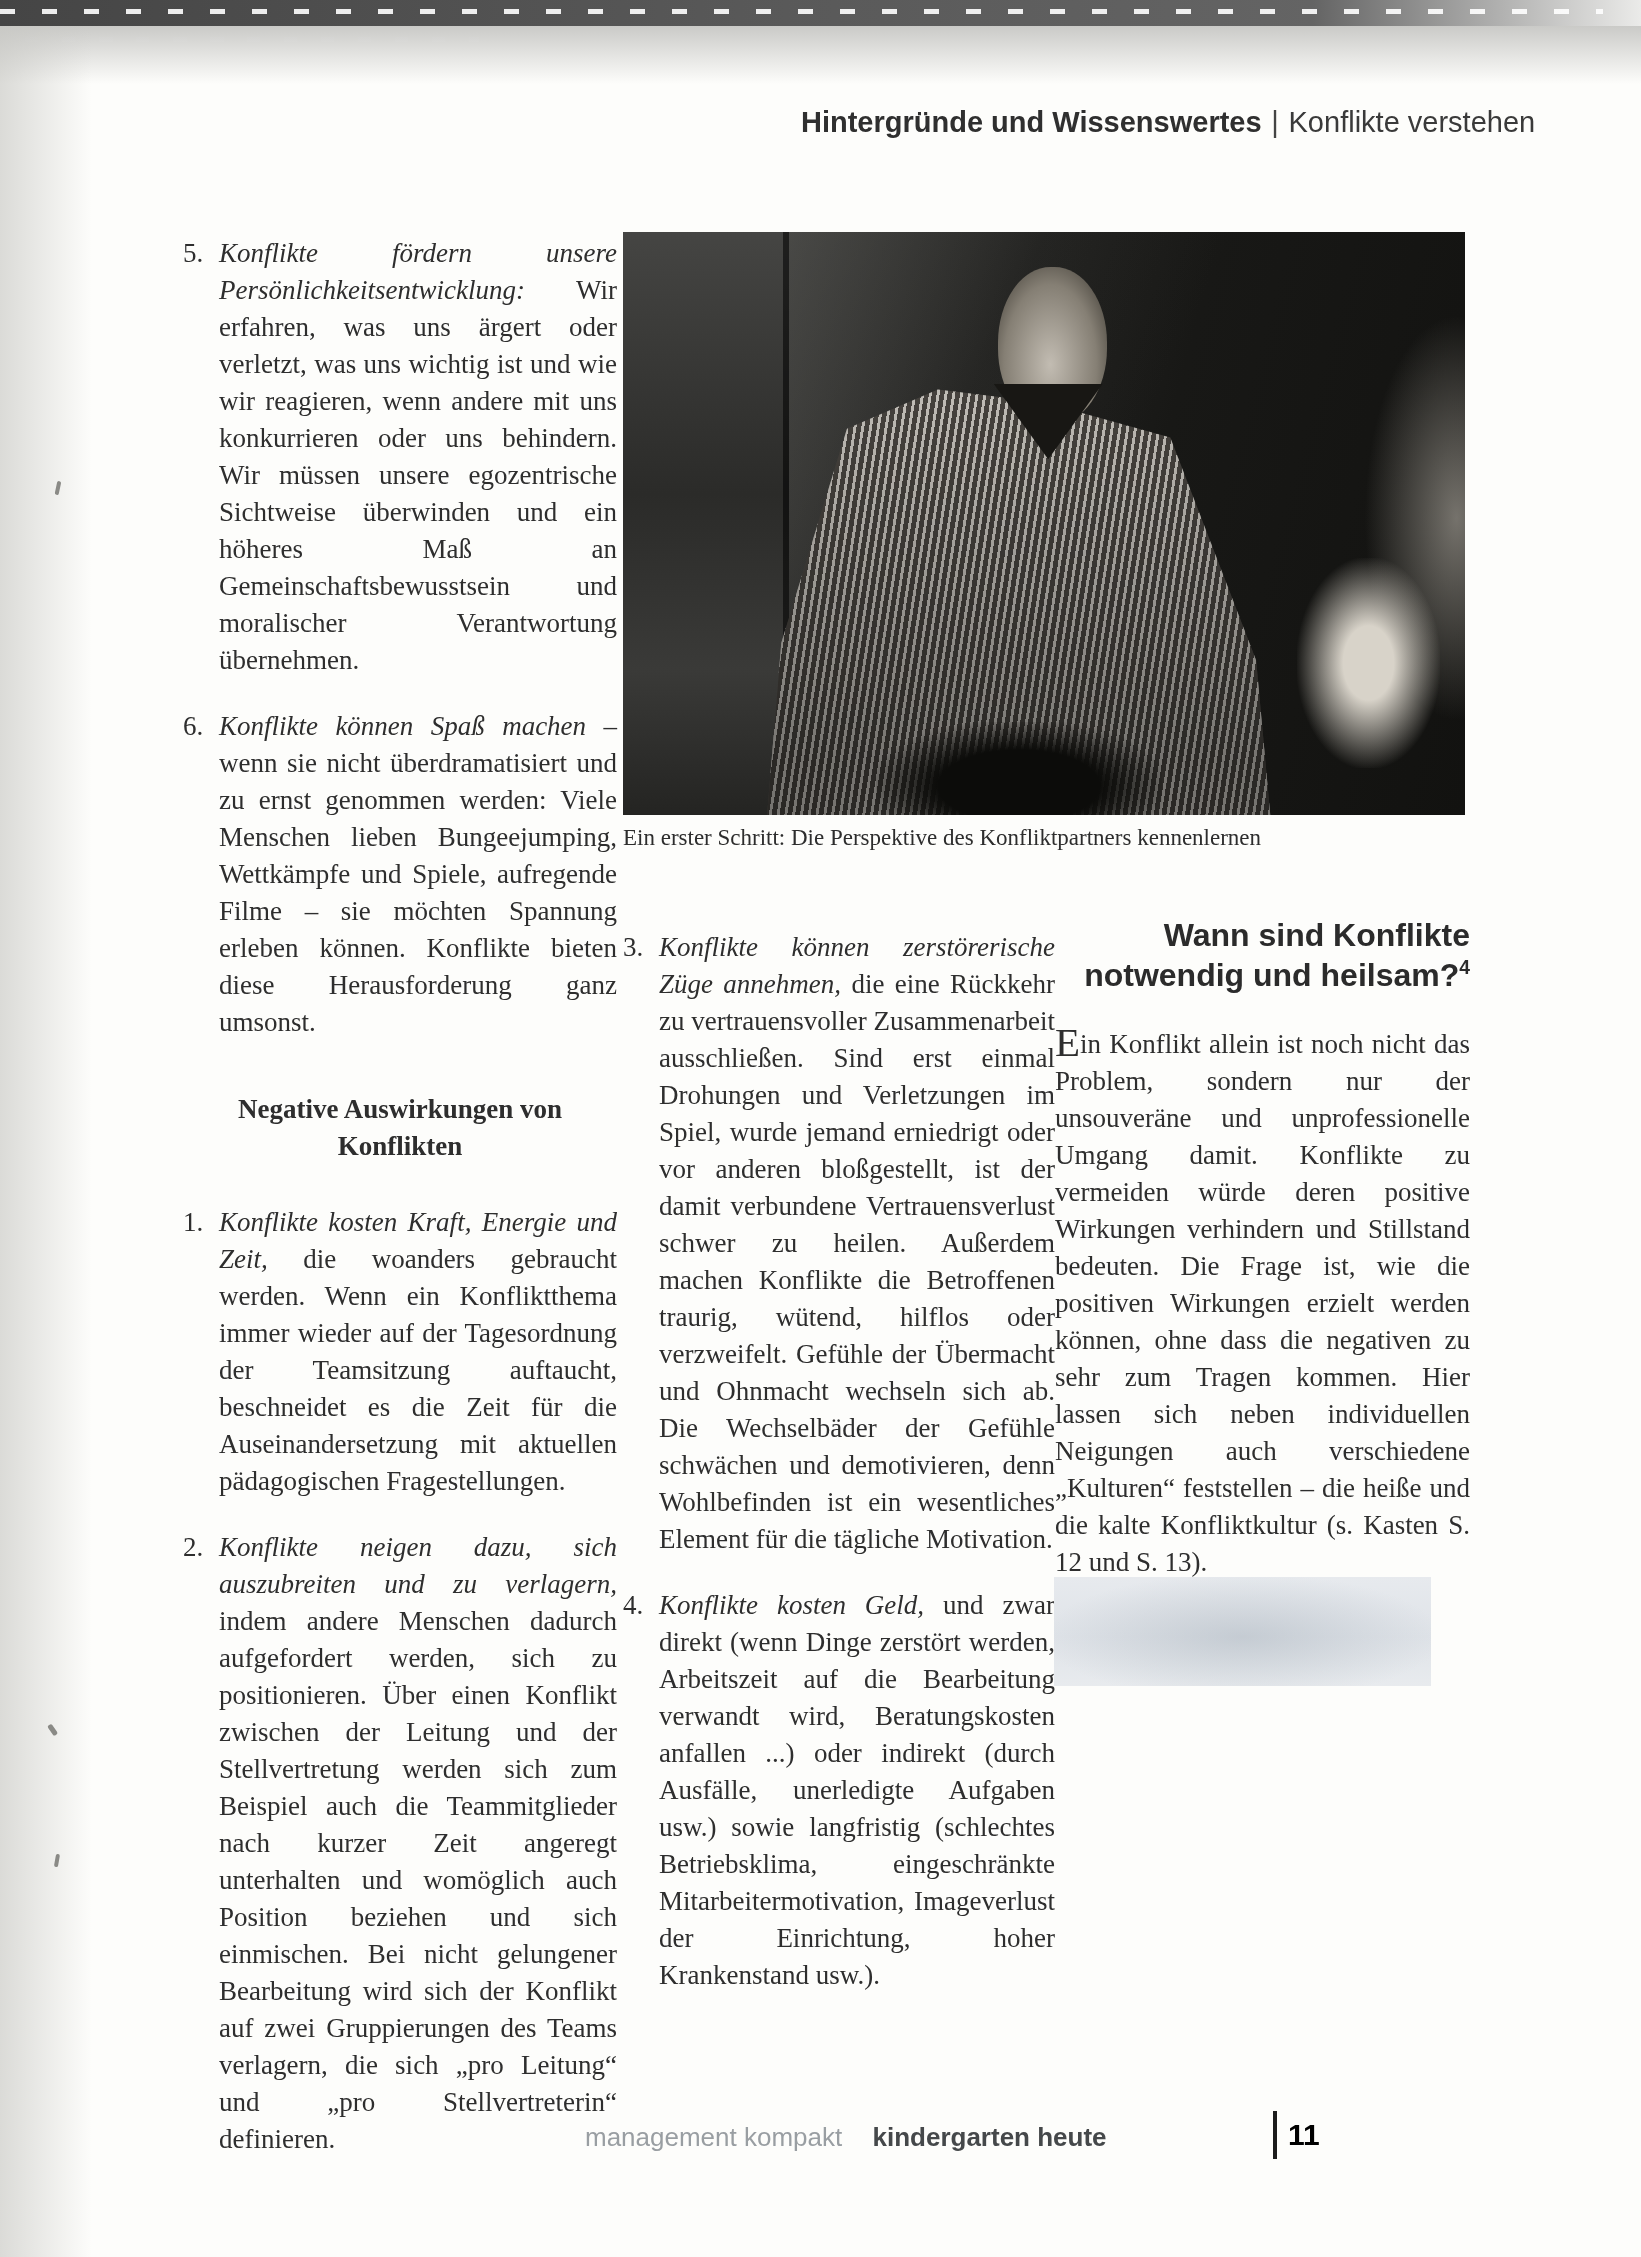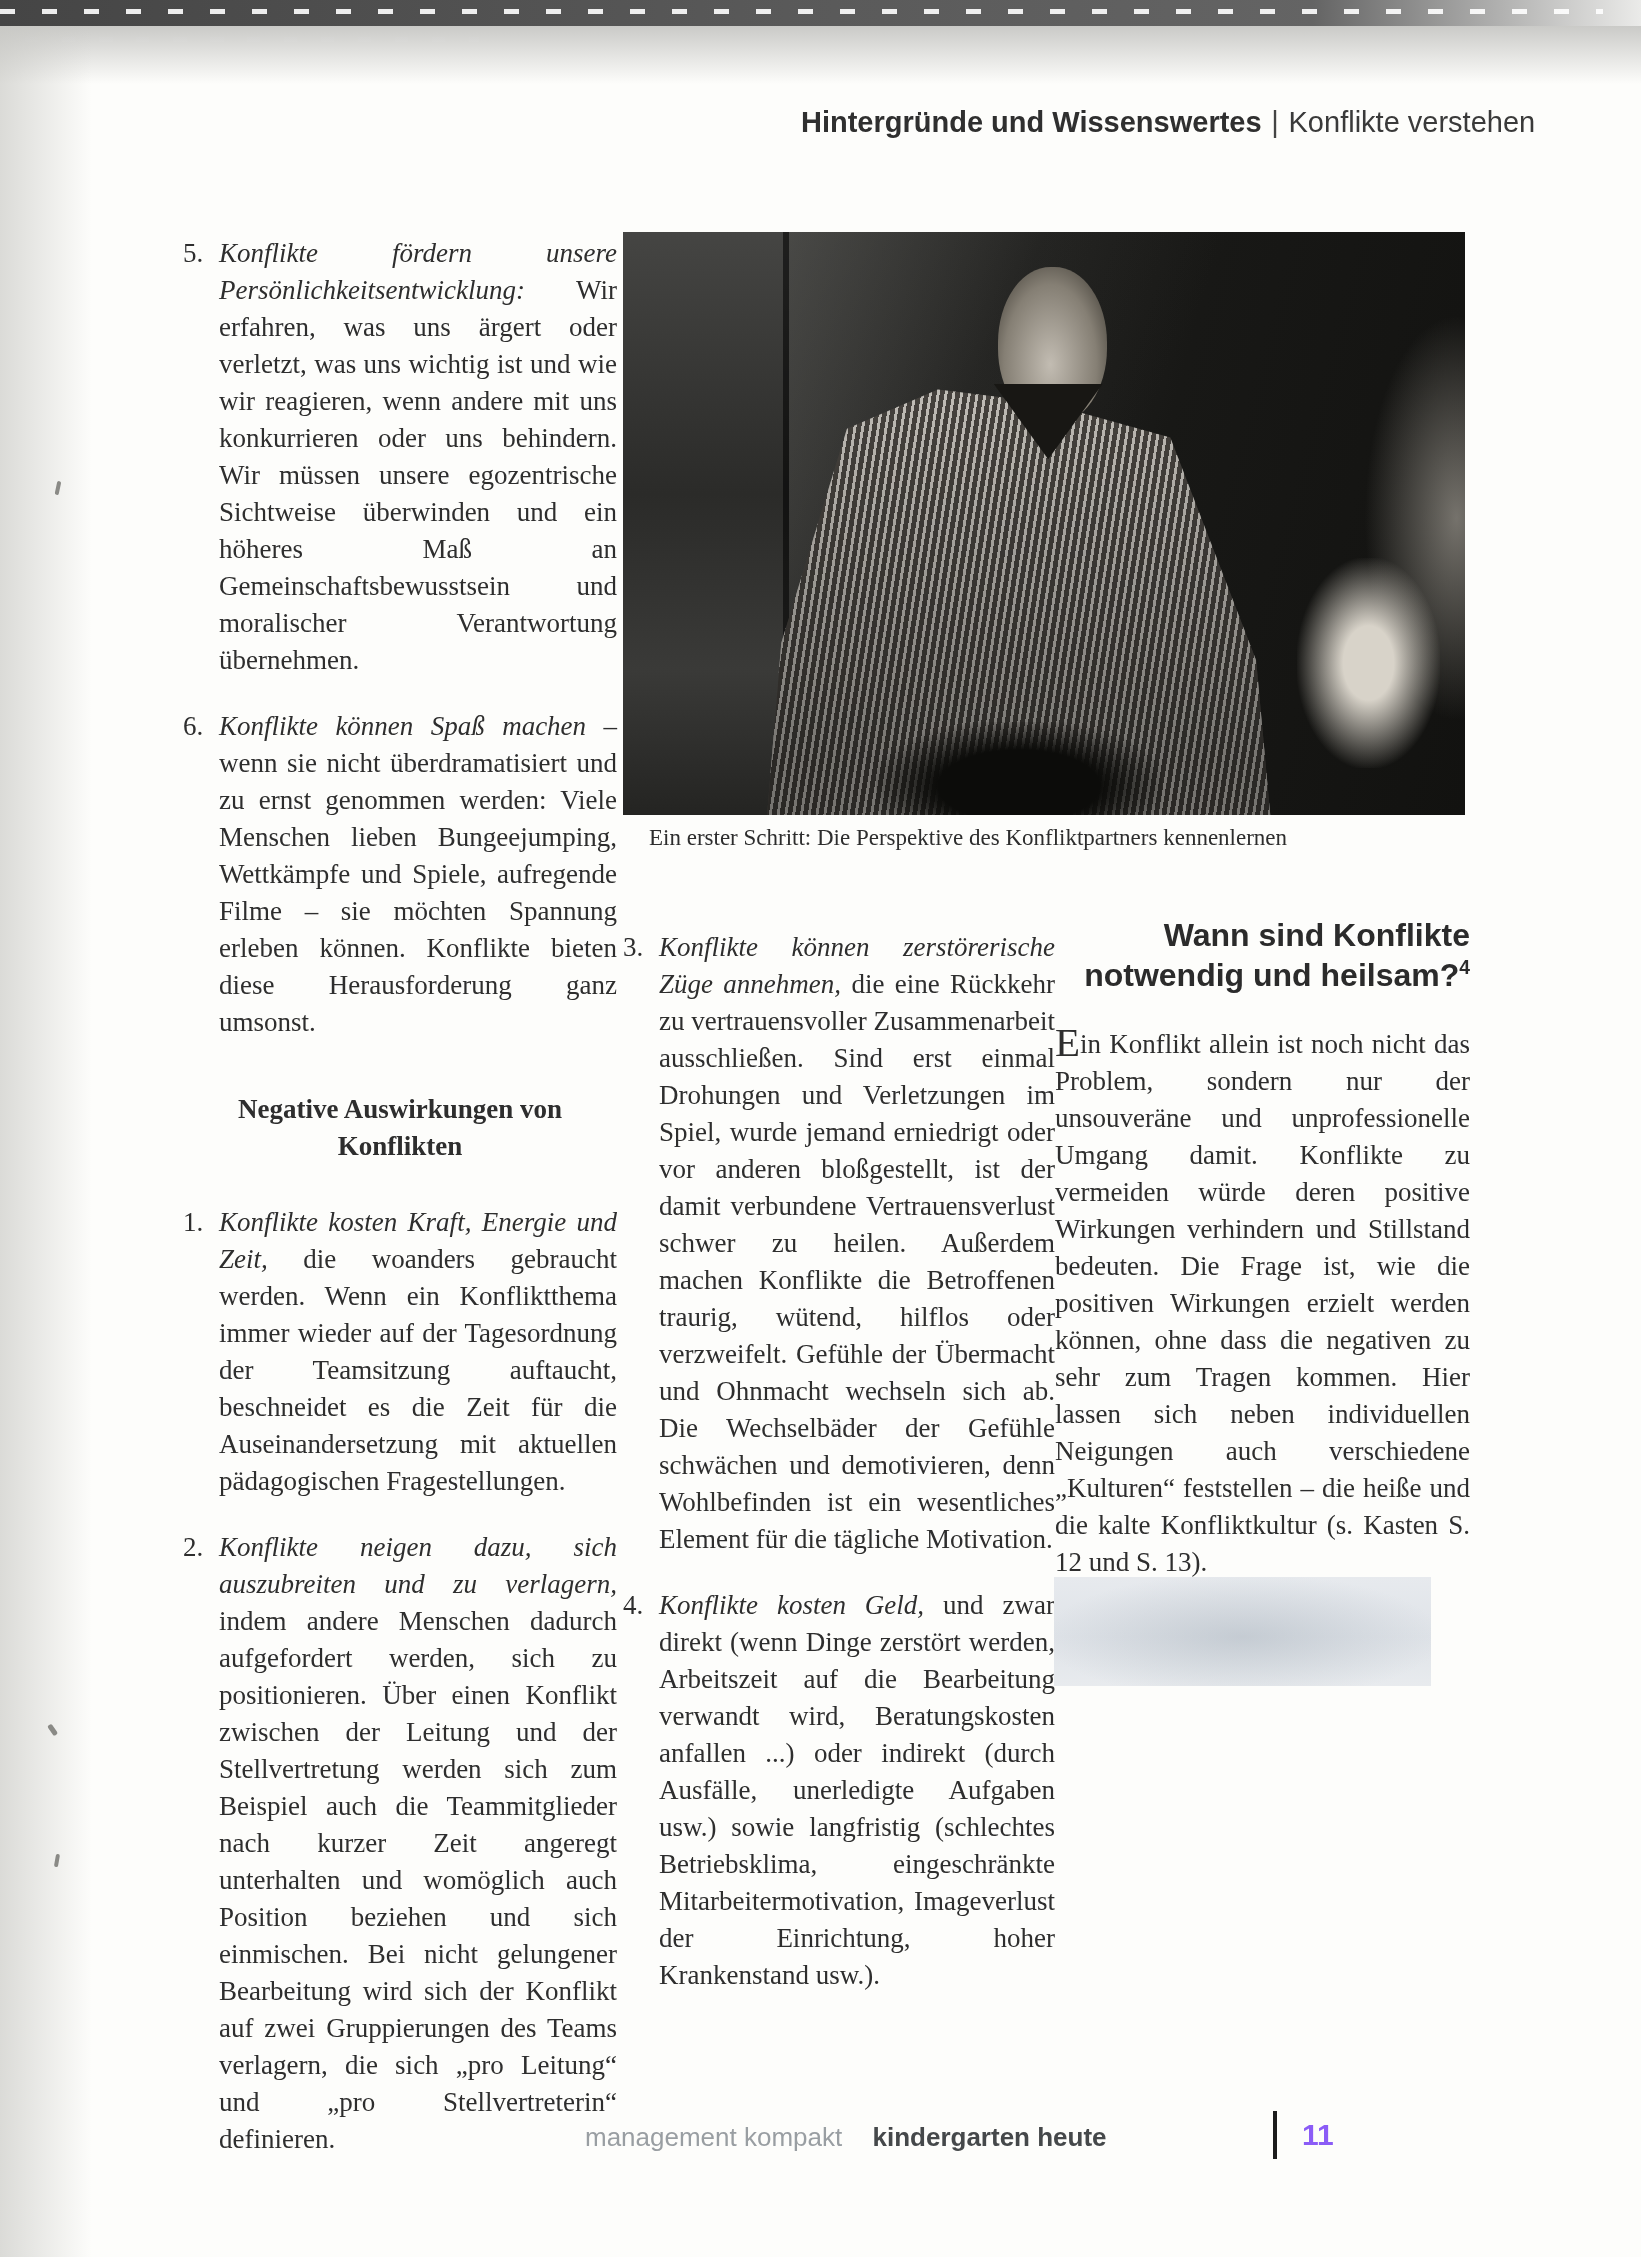--- a/index.html
+++ b/index.html
@@ -49,21 +49,21 @@
       repeating-linear-gradient(99deg,#d7d3cc 0 2.9px,#4d4944 2.9px 7.7px);}
   .photo .collar{position:absolute;left:44%;top:26%;width:13%;height:13%;
     clip-path:polygon(0 0,100% 0,50% 100%);background:#181714;}
   .photo .hands{position:absolute;left:30%;top:84%;width:34%;height:22%;
     background:radial-gradient(ellipse at 50% 50%,#0c0c0a 40%,rgba(12,12,10,0) 75%);}
   .photo .vase{position:absolute;left:80%;top:56%;width:17%;height:36%;
     background:radial-gradient(ellipse at 50% 50%,#d8d3c9 25%,rgba(90,88,82,0) 72%);}
   .photo .figure-right{position:absolute;left:88%;top:14%;width:22%;height:70%;
     background:radial-gradient(ellipse at 50% 50%,rgba(150,146,138,.75),rgba(30,30,28,0) 70%);}
   .photo-caption{position:absolute;left:623px;top:825px;width:842px;
-    font-size:23px;color:#2d2d2d;margin-left:26px;}
+    font-size:23px;color:#2d2d2d;}
 
   
   .col{position:absolute;font-size:27px;line-height:37px;text-align:justify;}
   .col-left{left:183px;top:235px;width:434px;}
   .col-mid{left:623px;top:929px;width:432px;}
   .col-right{left:1055px;top:915px;width:415px;}
   .item{display:flex;margin:0 0 29px 0;}
   .item .num{width:36px;flex:none;}
   .item .body{flex:1;}
   .lead{font-style:italic;}
@@ -78,22 +78,22 @@
     background:
       radial-gradient(ellipse at 50% 55%,rgba(165,175,185,.45),rgba(200,206,212,0) 75%),
       linear-gradient(180deg,#e7eaee,#dfe3e8 55%,#e8ebee);}
 
   
   .footer{position:absolute;left:585px;top:2122px;font-family:"Liberation Sans", sans-serif;
     font-size:26px;white-space:nowrap;}
   .footer .imprint{color:#999e a2;color:#999ea2;font-weight:400;}
   .footer .brand{color:#45484a;font-weight:700;margin-left:23px;}
   .page-num{position:absolute;left:1273px;top:2111px;height:48px;display:flex;align-items:center;
-    border-left:4.8px solid #1c1c1c;padding-left:25px;
-    font-family:"Liberation Sans", sans-serif;font-weight:700;font-size:30px;color:#8b5cf6;}
+    border-left:4.8px solid #1c1c1c;padding-left:11px;
+    font-family:"Liberation Sans", sans-serif;font-weight:700;font-size:30px;color:#000000;}
 </style>
 </head>
 <body>
 
 <div class="scan-band"></div>
 <div class="scan-dash1"></div>
 <div class="scan-dash2"></div>
 <div class="top-fade"></div>
 <div class="left-fade"></div>
 <div class="speck a"></div>

